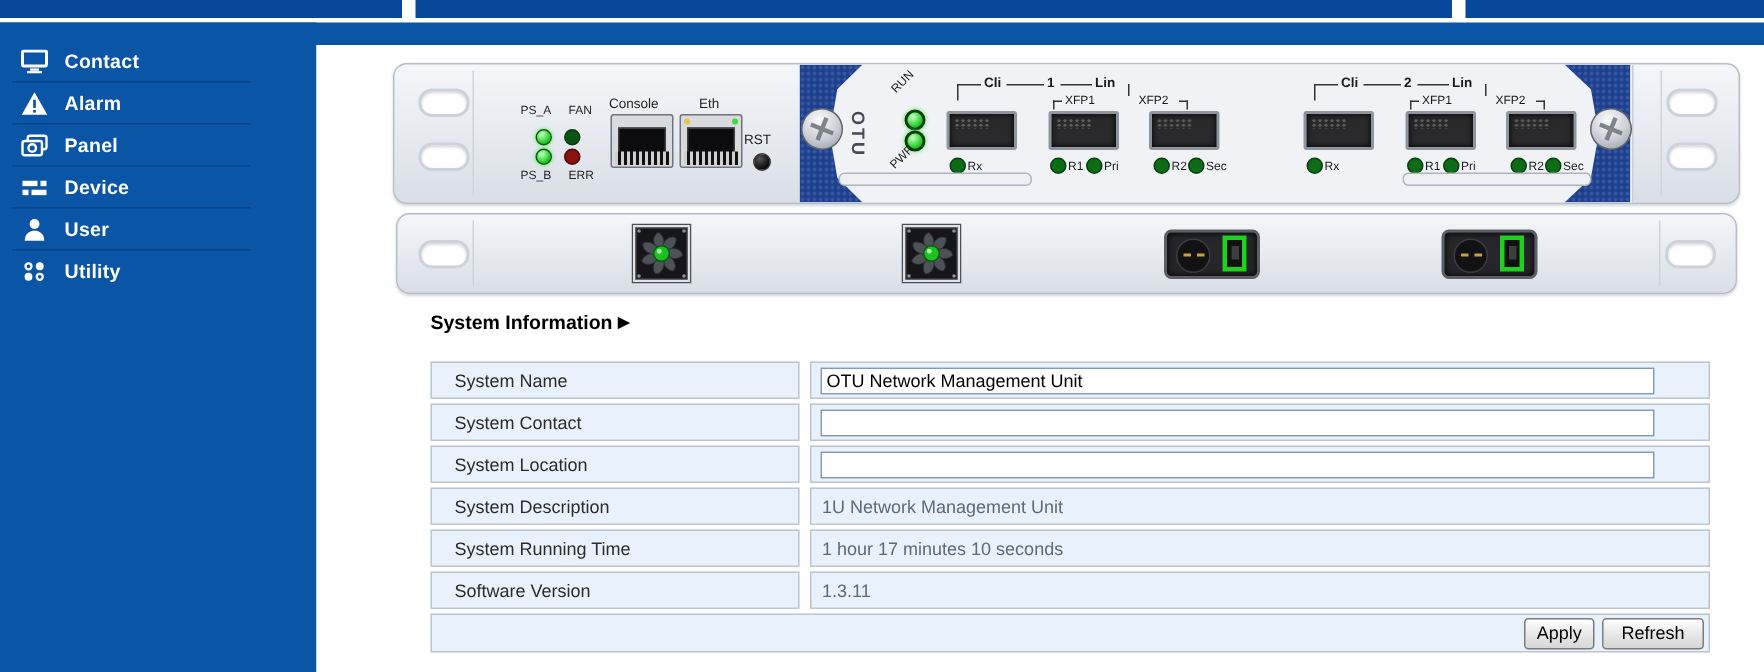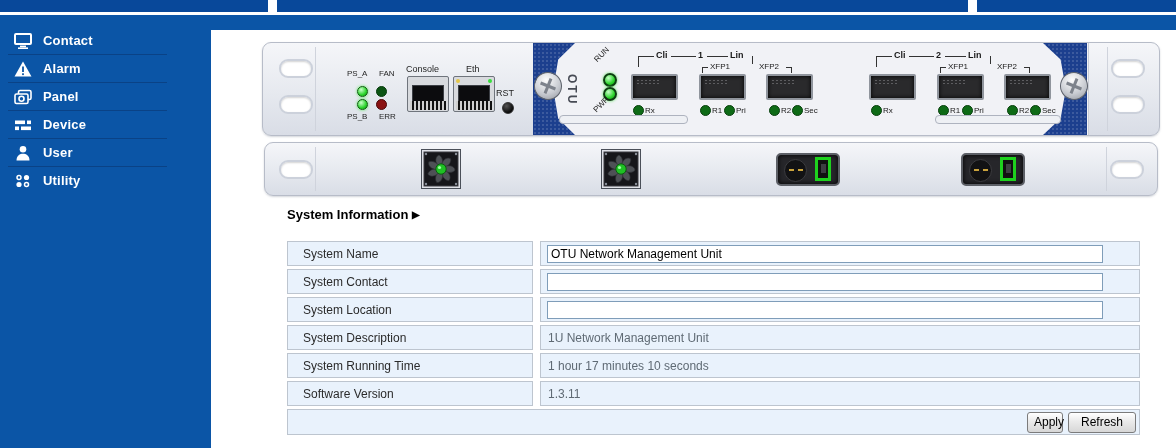--- a/index.html
+++ b/index.html
@@ -100,21 +100,21 @@
   .lcell{width:246px;display:flex;align-items:center;padding-left:15px;font-size:12px;color:#2b2b2b;}
   .gap{width:7px;}
   .vcell{flex:1;display:flex;align-items:center;}
   .vcell input{margin-left:6px;width:556px;height:18px;border:1px solid #7f9db9;font-size:12px;
        font-family:"Liberation Sans",sans-serif;padding:0 3px;box-sizing:border-box;color:#000;background:#fff;}
   .vtext{padding-left:7px;font-size:12px;color:#5f6a74;}
   .sifoot{height:26px;display:flex;align-items:center;justify-content:flex-end;gap:5px;padding-right:3px;box-sizing:border-box;}
   .btn{height:21px;font-size:12px;font-family:"Liberation Sans",sans-serif;color:#000;
        background:linear-gradient(#ffffff,#eaeaea 45%,#d7d7d7);border:1px solid #7b7b7b;
        border-radius:3px;box-shadow:inset 0 1px 0 rgba(255,255,255,.7);cursor:pointer;}
-  .btn-apply{width:36px;} .btn-refresh{width:68px;}
+  .btn-apply{width:47px;} .btn-refresh{width:68px;}
 </style>
 </head>
 <body>
 
 <div class="topbar1">
   <div class="notch n1"></div>
   <div class="notch n2"></div>
 </div>
 <div class="topsep"></div>
 <div class="topbar2"></div>

